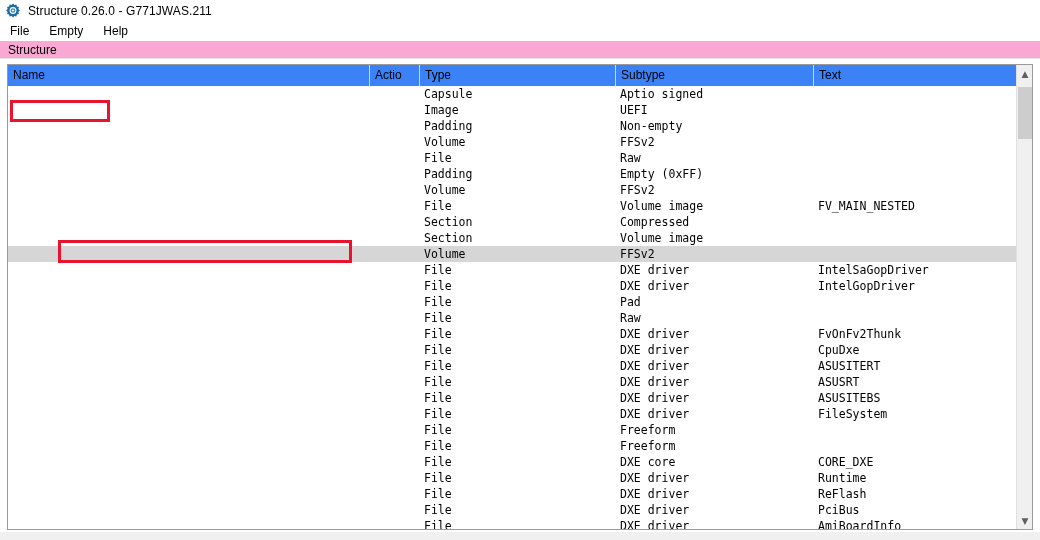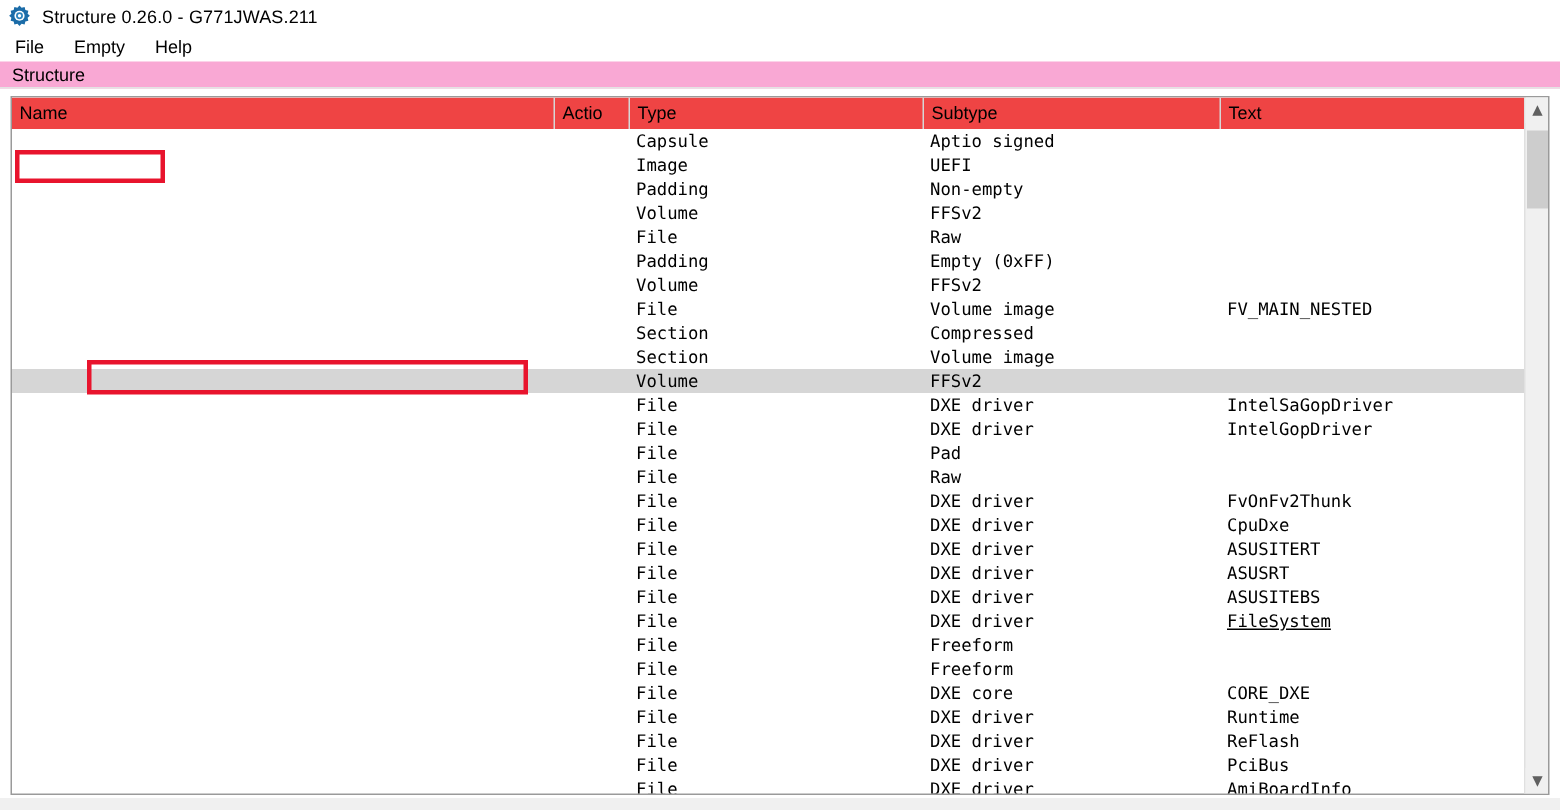--- a/index.html
+++ b/index.html
@@ -41,21 +41,21 @@
   }
   
   #tree-header{
     position:absolute;left:0;top:0;height:21px;width:100%;
     background:#ffffff;border-bottom:1px solid #d6d6d6;box-sizing:border-box;
   }
   .hcell{
     position:absolute;top:0;height:21px;line-height:20px;
     font-size:12px;color:#000;padding-left:5px;box-sizing:border-box;
     border-right:1px solid #d6d6d6;overflow:hidden;white-space:nowrap;
-    background:#ef4444;
+    background:#3b82f6;
   }
   
   #tree-body{
     position:absolute;left:0;top:21px;width:1009px;height:444px;
     overflow:hidden;
   }
   .row{
     position:relative;height:16px;line-height:16px;width:1009px;
     white-space:nowrap;
   }
@@ -272,21 +272,21 @@
         <div class="cell c-action" style="padding-left: 4px;"></div>
         <div class="cell c-type" style="padding-left: 4px;">File</div>
         <div class="cell c-subtype" style="padding-left: 4px;">DXE driver</div>
         <div class="cell c-text" style="padding-left: 4px;">ASUSITEBS</div>
       </div>
       <div class="row">
         <div class="cell c-name"></div>
         <div class="cell c-action" style="padding-left: 4px;"></div>
         <div class="cell c-type" style="padding-left: 4px;">File</div>
         <div class="cell c-subtype" style="padding-left: 4px;">DXE driver</div>
-        <div class="cell c-text" style="padding-left: 4px; text-decoration: underline;">FileSystem</div>
+        <div class="cell c-text" style="padding-left: 4px;">FileSystem</div>
       </div>
       <div class="row">
         <div class="cell c-name"></div>
         <div class="cell c-action" style="padding-left: 4px;"></div>
         <div class="cell c-type" style="padding-left: 4px;">File</div>
         <div class="cell c-subtype" style="padding-left: 4px;">Freeform</div>
         <div class="cell c-text" style="padding-left: 4px;"></div>
       </div>
       <div class="row">
         <div class="cell c-name"></div>

